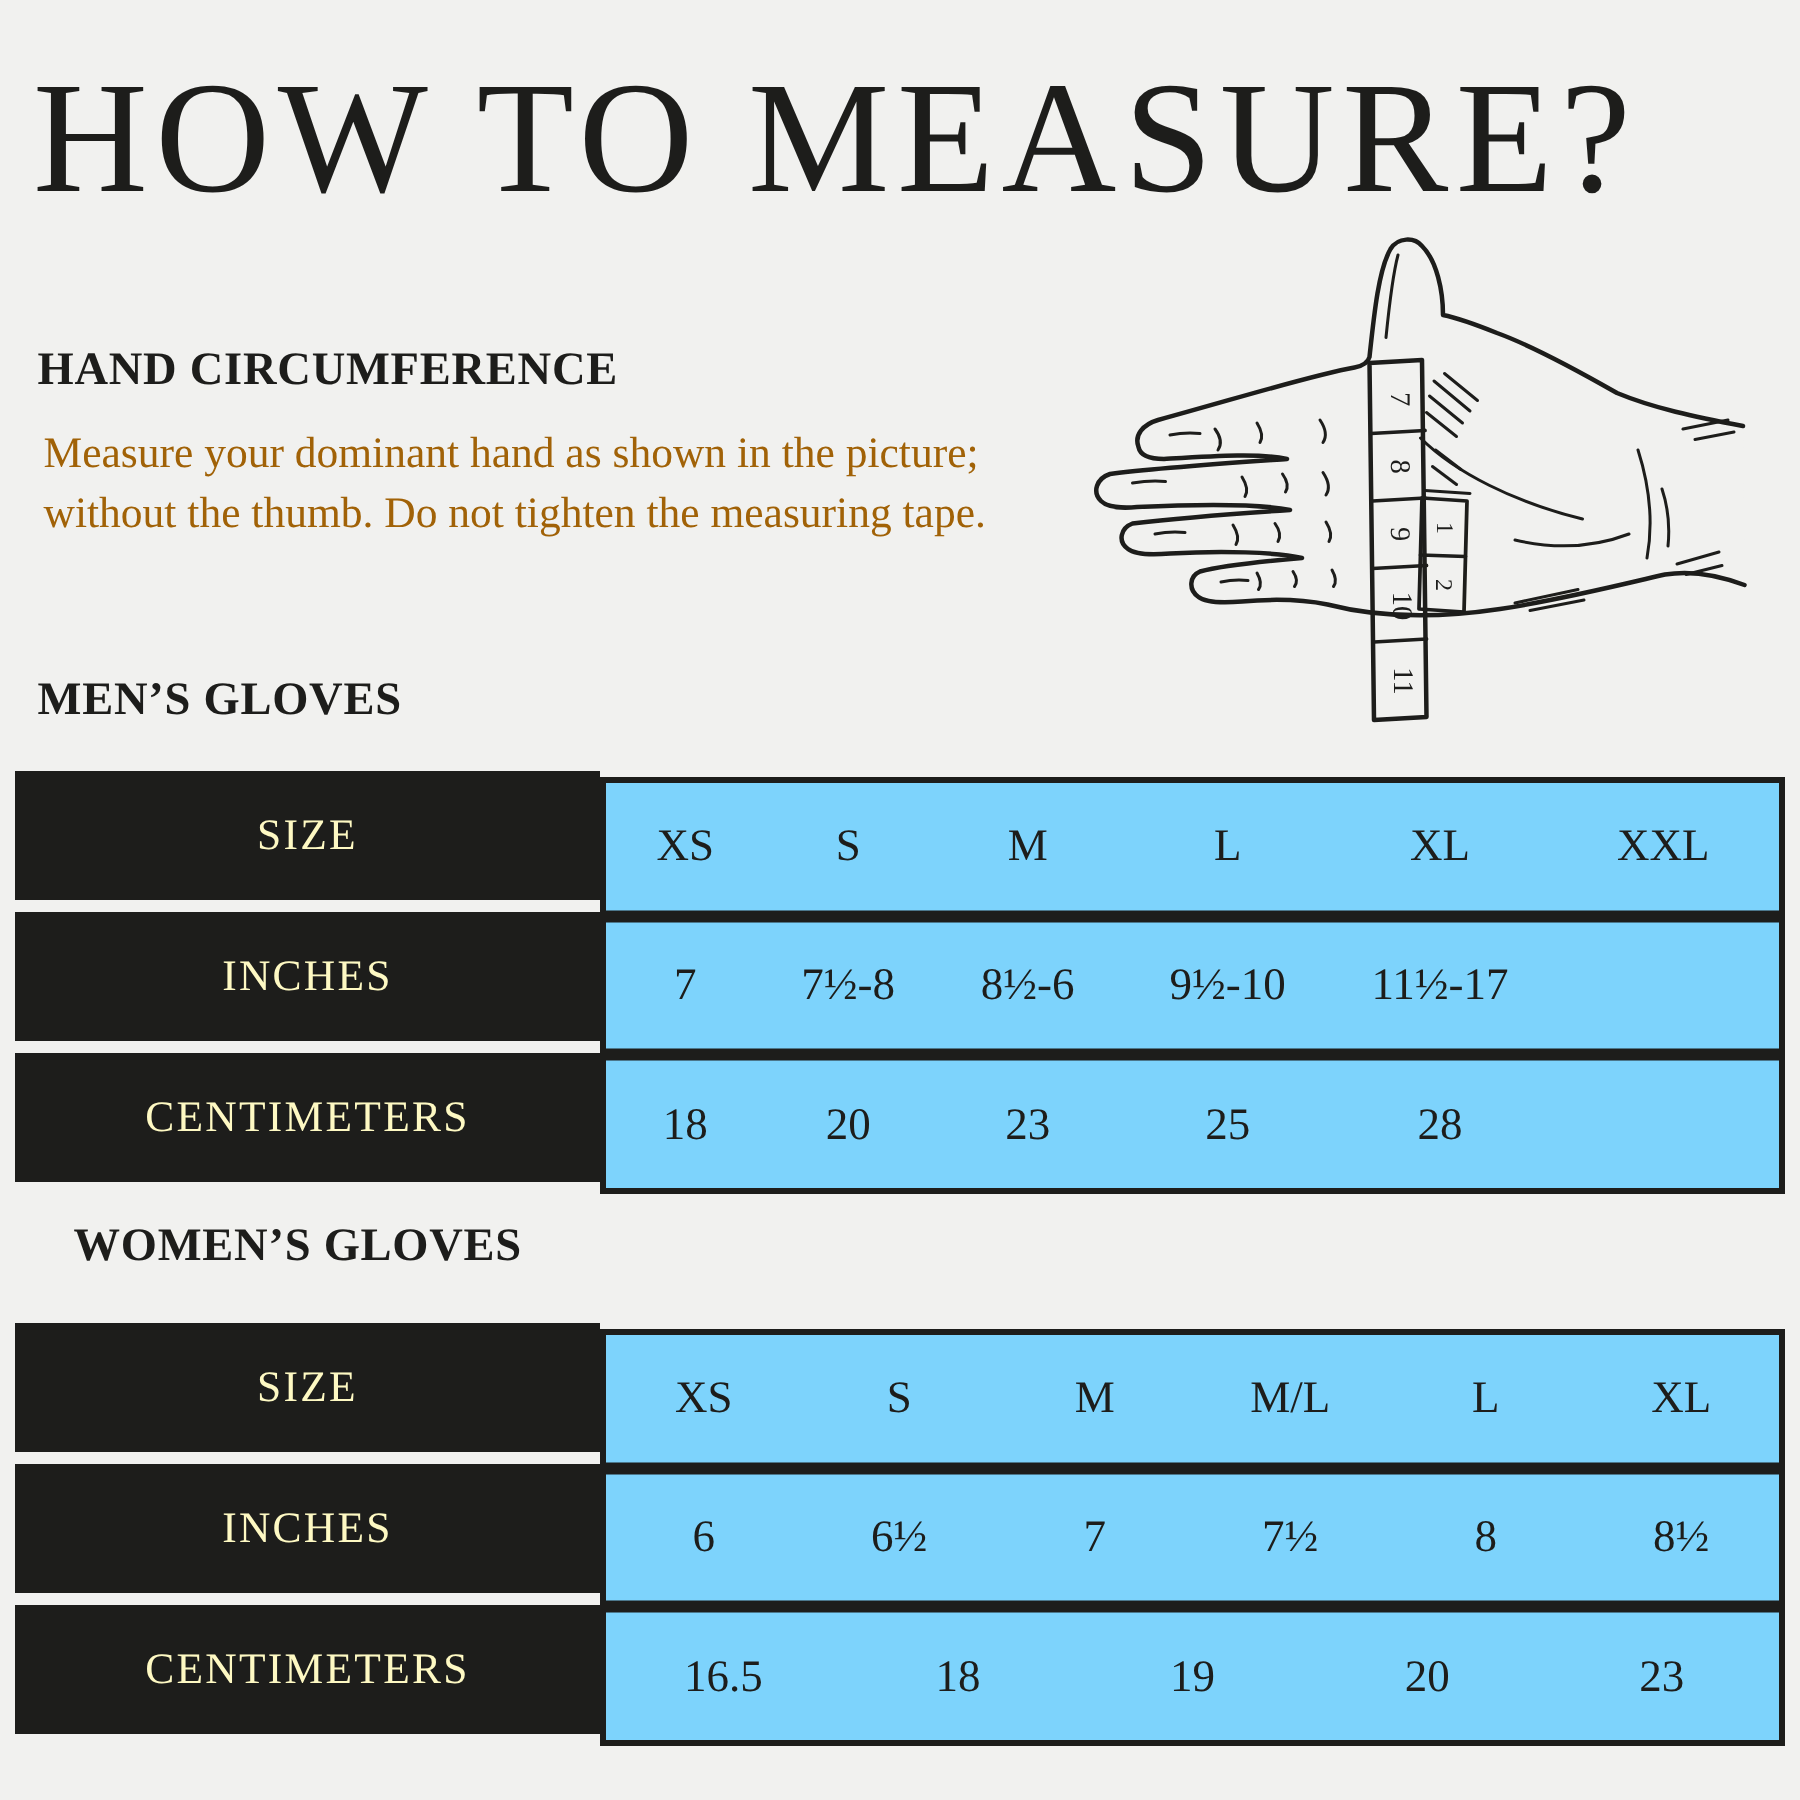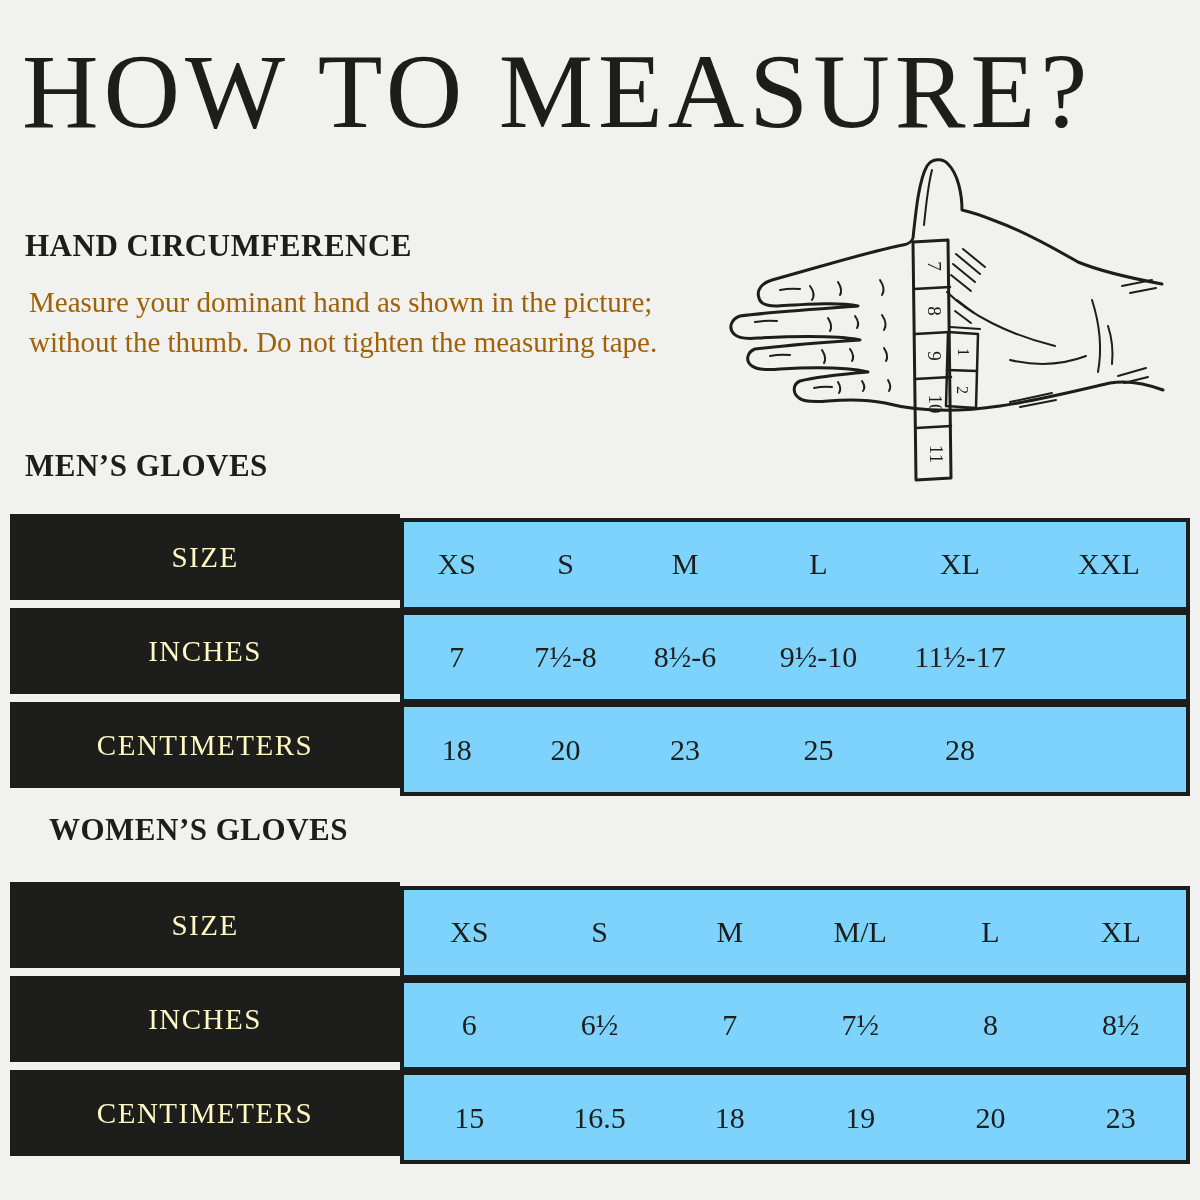--- a/index.html
+++ b/index.html
@@ -212,21 +212,20 @@
       </div>
       <div class="vrow">
         <div class="vcell">6</div>
         <div class="vcell">6½</div>
         <div class="vcell">7</div>
         <div class="vcell">7½</div>
         <div class="vcell">8</div>
         <div class="vcell">8½</div>
       </div>
       <div class="vrow">
-        <div class="vcell">15</div>
         <div class="vcell">16.5</div>
         <div class="vcell">18</div>
         <div class="vcell">19</div>
         <div class="vcell">20</div>
         <div class="vcell">23</div>
       </div>
     </div>
   </div>
 
 </div>

